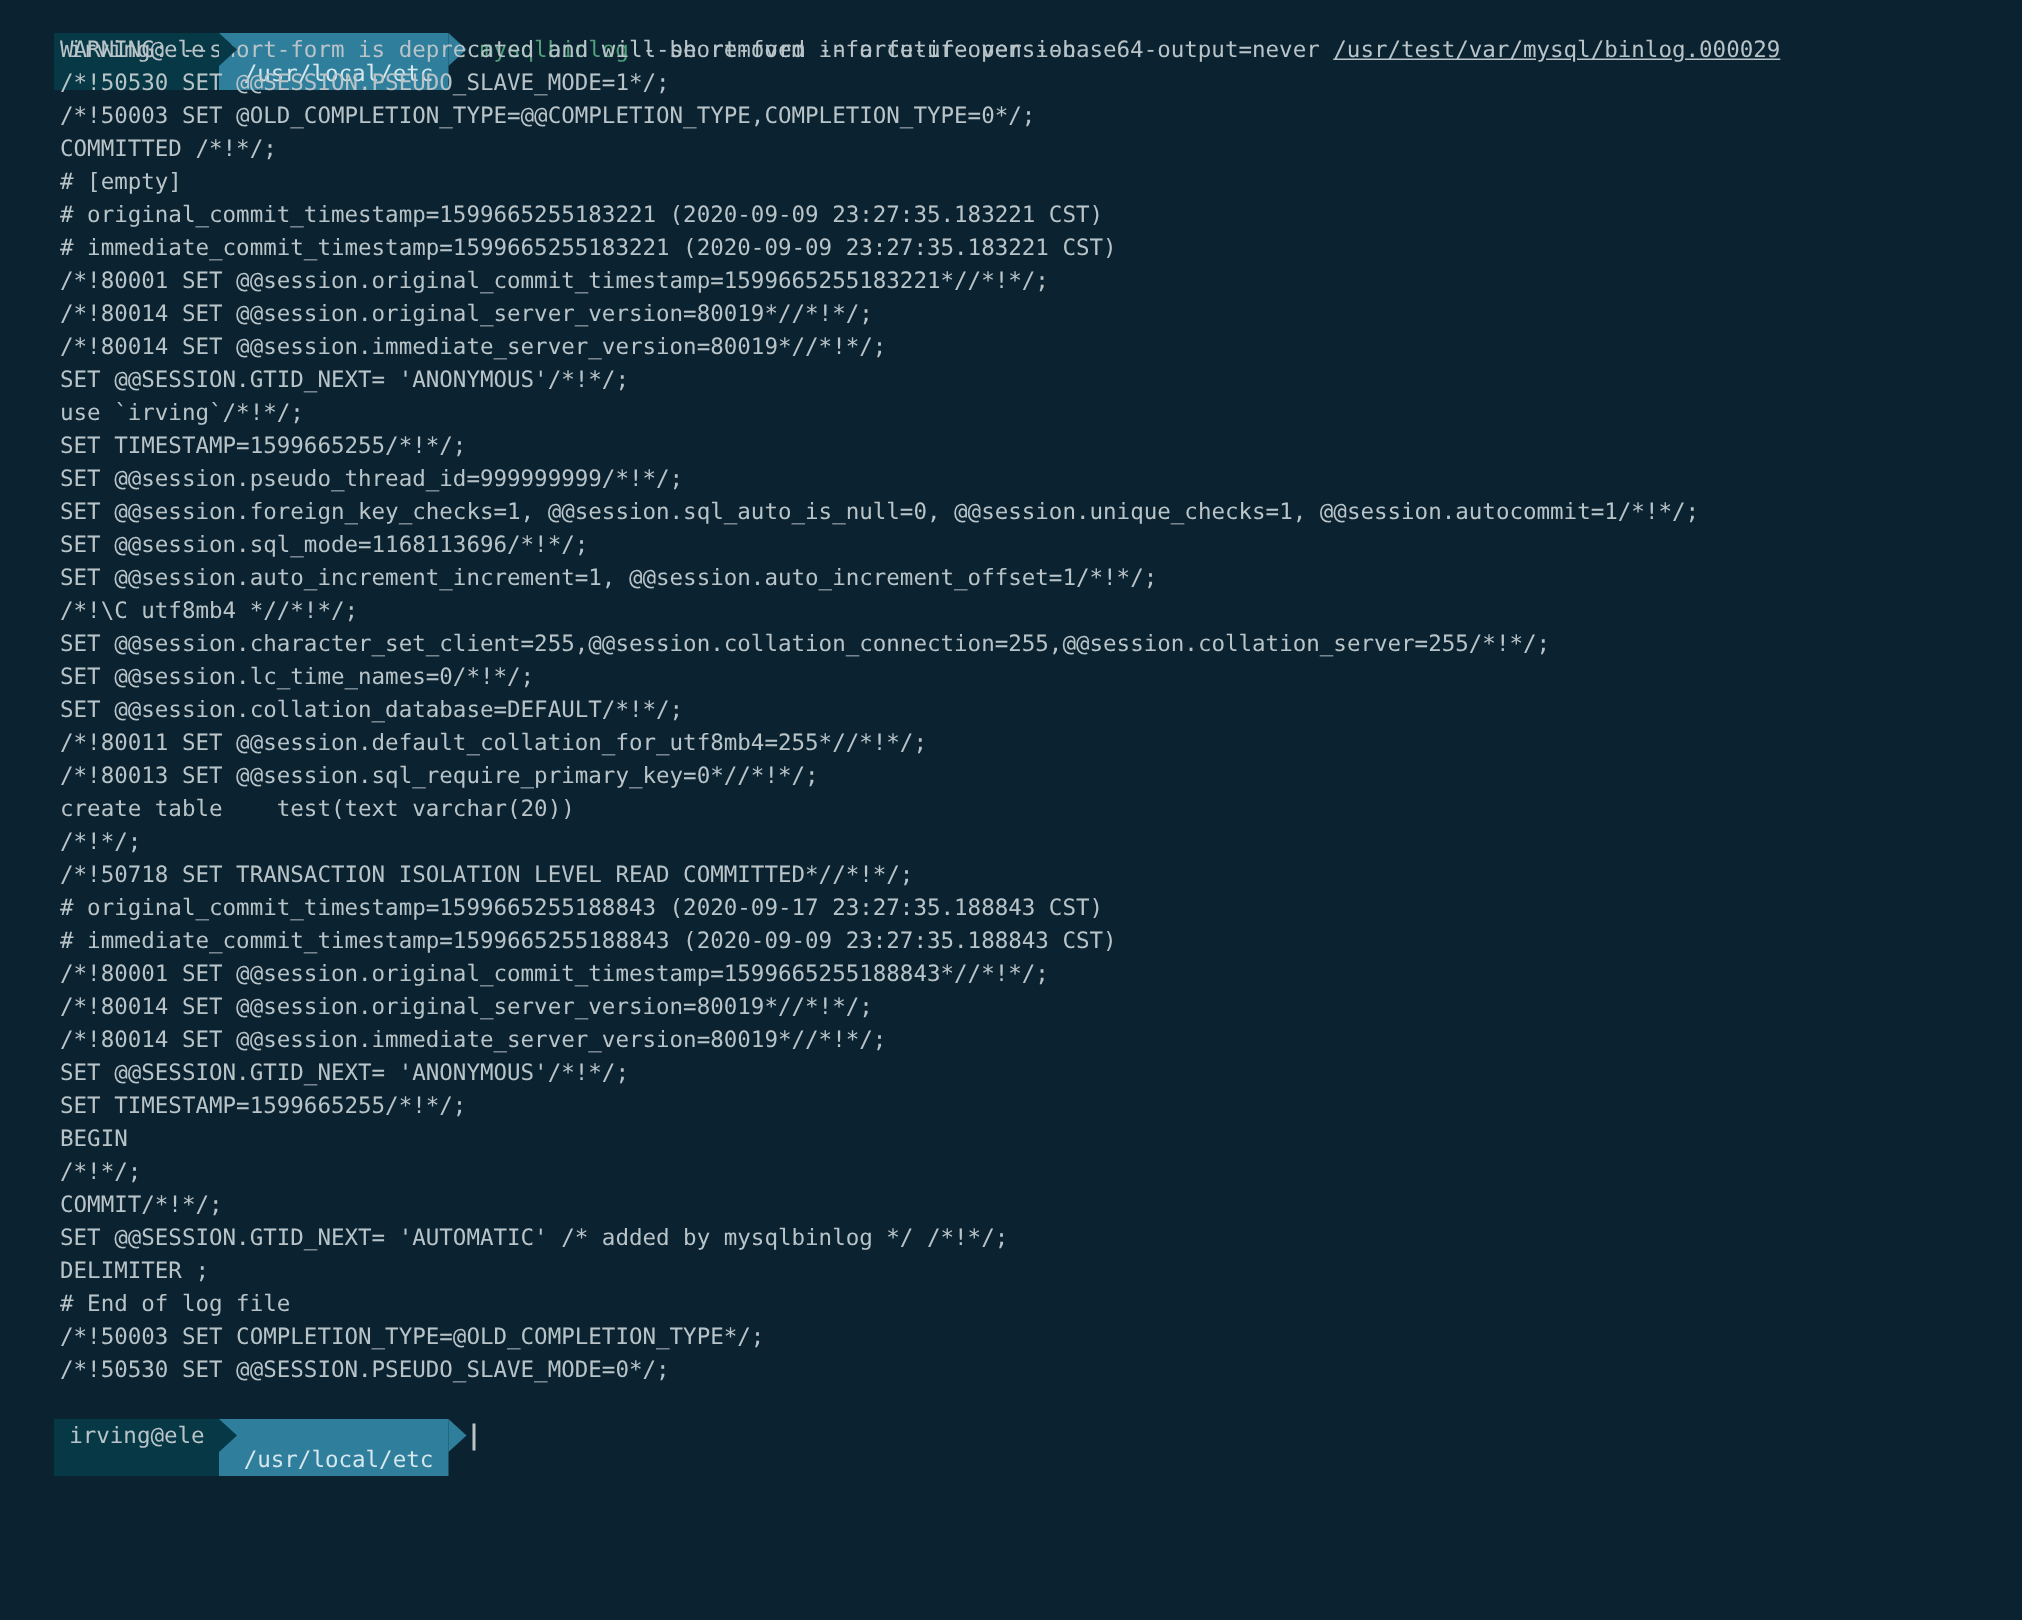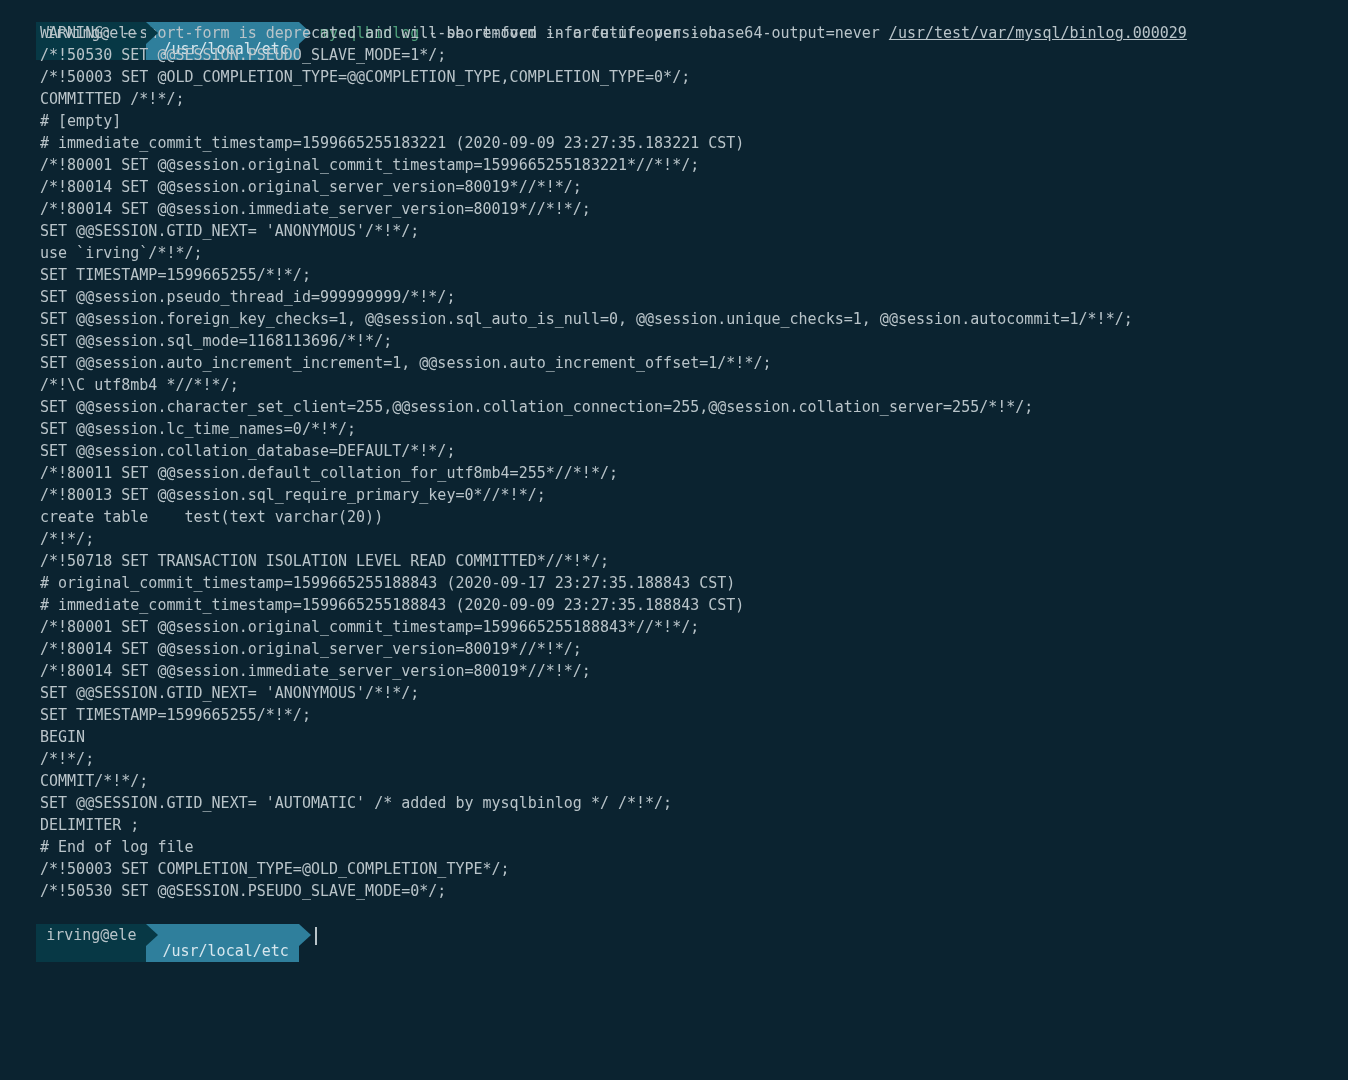--- a/index.html
+++ b/index.html
@@ -93,20 +93,21 @@
     <span class="ps-host">irving@ele</span><span class="arrow-host"></span><span class="ps-path">/usr/local/etc</span><span class="arrow-path"></span><span> </span><span class="cmd-name">mysqlbinlog</span><span class="cmd-arg"> --short-form --force-if-open --base64-output=never </span><span class="cmd-file">/usr/test/var/mysql/binlog.000029</span>
   </div>
 
   <div id="output-block">
       <div class="row out">WARNING: --short-form is deprecated and will be removed in a future version</div>
       <div class="row out"></div>
       <div class="row out">/*!50530 SET @@SESSION.PSEUDO_SLAVE_MODE=1*/;</div>
       <div class="row out">/*!50003 SET @OLD_COMPLETION_TYPE=@@COMPLETION_TYPE,COMPLETION_TYPE=0*/;</div>
       <div class="row out">COMMITTED /*!*/;</div>
       <div class="row out"># [empty]</div>
+      <div class="row out"># original_commit_timestamp=1599665255183221 (2020-09-09 23:27:35.183221 CST)</div>
       <div class="row out"># immediate_commit_timestamp=1599665255183221 (2020-09-09 23:27:35.183221 CST)</div>
       <div class="row out">/*!80001 SET @@session.original_commit_timestamp=1599665255183221*//*!*/;</div>
       <div class="row out">/*!80014 SET @@session.original_server_version=80019*//*!*/;</div>
       <div class="row out">/*!80014 SET @@session.immediate_server_version=80019*//*!*/;</div>
       <div class="row out">SET @@SESSION.GTID_NEXT= 'ANONYMOUS'/*!*/;</div>
       <div class="row out">use `irving`/*!*/;</div>
       <div class="row out">SET TIMESTAMP=1599665255/*!*/;</div>
       <div class="row out">SET @@session.pseudo_thread_id=999999999/*!*/;</div>
       <div class="row out">SET @@session.foreign_key_checks=1, @@session.sql_auto_is_null=0, @@session.unique_checks=1, @@session.autocommit=1/*!*/;</div>
       <div class="row out">SET @@session.sql_mode=1168113696/*!*/;</div>

